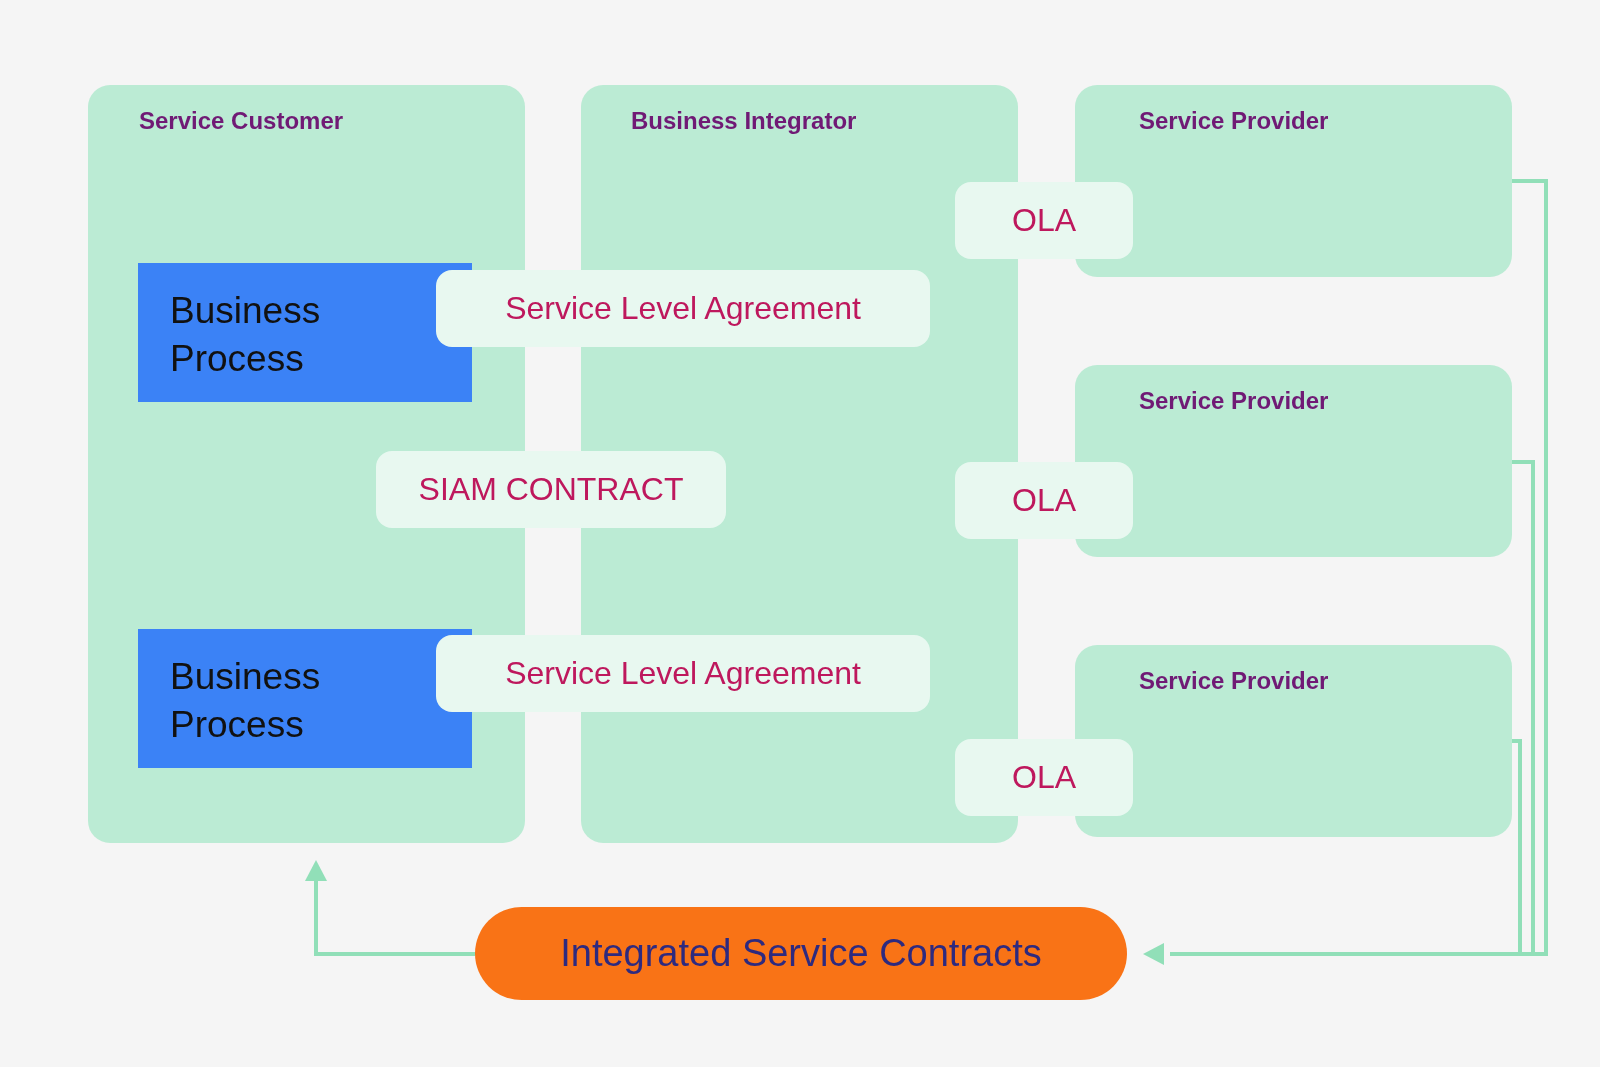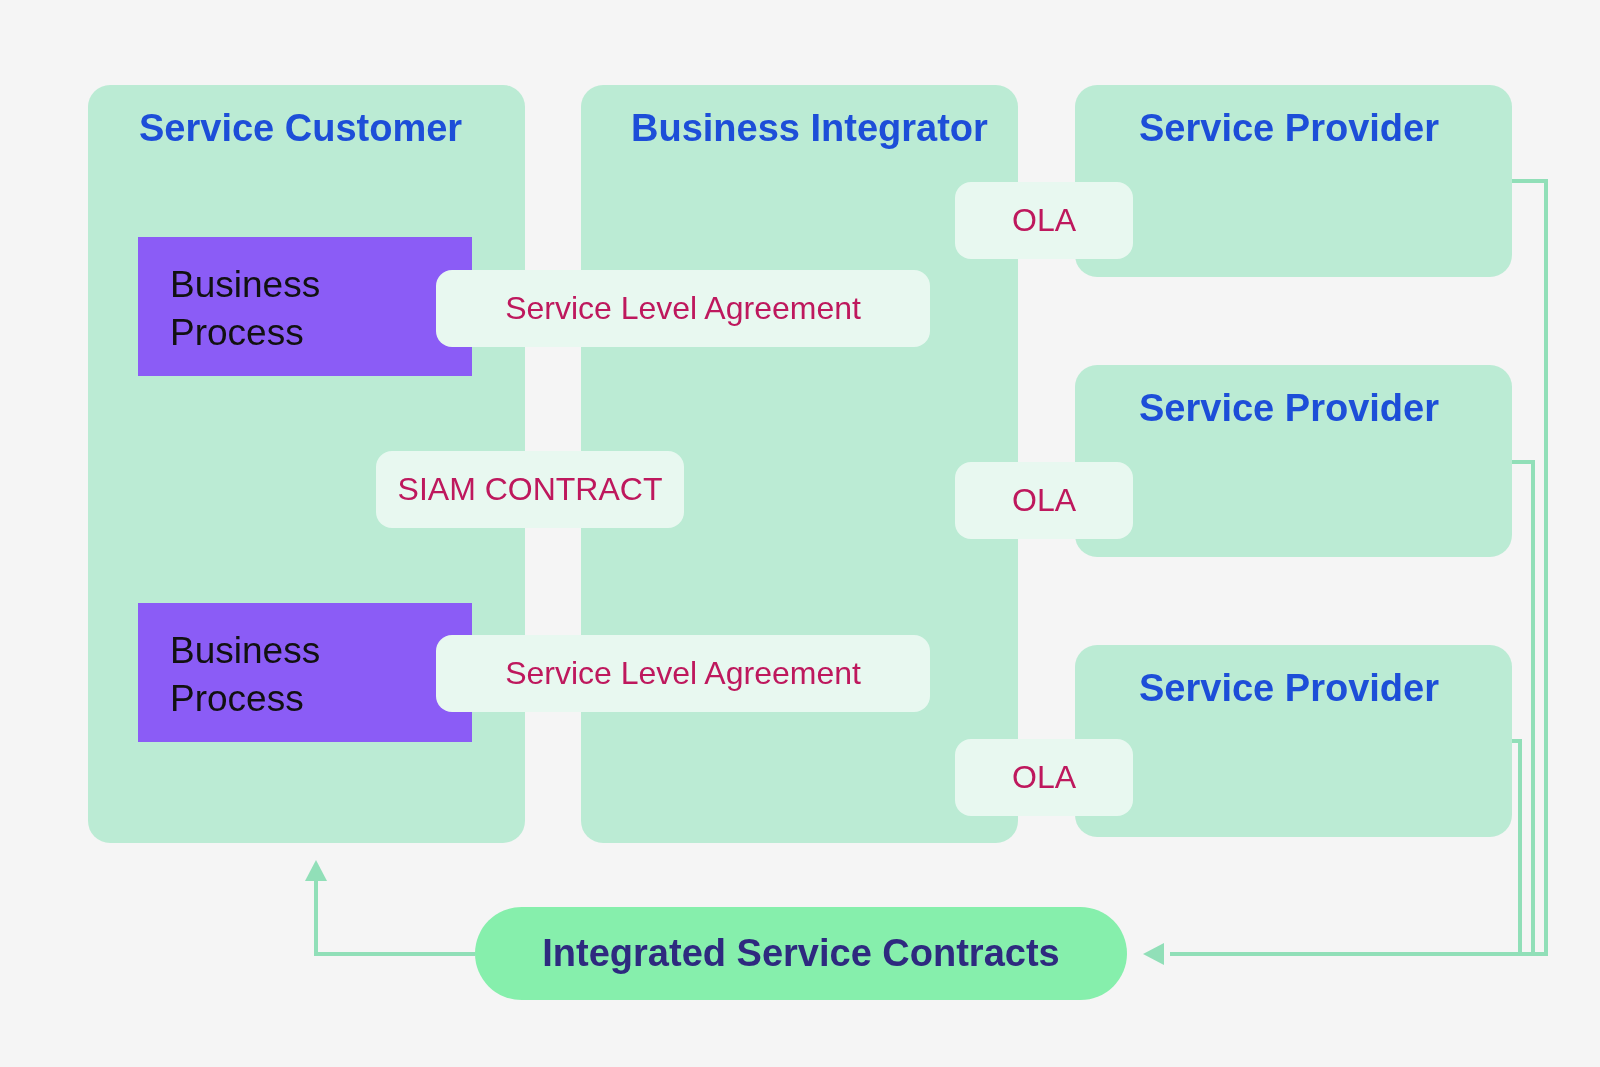--- a/index.html
+++ b/index.html
@@ -2,36 +2,36 @@
 <html><head>
 <meta charset="utf-8">
 <style>
   html, body { margin: 0; padding: 0; }
   body {
     width: 1600px; height: 1067px; background: #f5f5f5; position: relative; overflow: hidden;
     font-family: "Liberation Sans", sans-serif;
   }
   .panel { position: absolute; background: #bbebd4; border-radius: 22px; }
   .panel-title {
-    position: absolute; color: #1d4ed8; font-weight: bold; font-size: 38px; white-space: nowrap;
+    position: absolute; color: #701a75; font-weight: bold; font-size: 24px; white-space: nowrap;
   }
   .bp {
-    position: absolute; background: #8b5cf6; color: #111; font-size: 37px; line-height: 48px;
-    padding: 24px 0 4px 32px; box-sizing: border-box;
+    position: absolute; background: #3b82f6; color: #111; font-size: 37px; line-height: 48px;
+    padding: 24px 0 4px 32px; box-sizing: border-box; margin-top: 26px;
   }
   .pill {
     position: absolute; background: #e8f8f0; border-radius: 16px; color: #be185d;
     display: flex; align-items: center; justify-content: center; white-space: nowrap;
   }
   .sla { font-size: 32px; margin-left: 39px; }
   .ola { font-size: 32px; }
   .siam { font-size: 32px; }
   .isc {
     position: absolute; left: 475px; top: 907px; width: 652px; height: 93px;
-    background: #86efac; border-radius: 47px; color: #2e2a7f; font-weight: bold; font-size: 38px;
+    background: #f97316; border-radius: 47px; color: #2e2a7f; font-weight: normal; font-size: 38px;
     display: flex; align-items: center; justify-content: center; white-space: nowrap;
   }
   svg.conn { position: absolute; left: 0; top: 0; pointer-events: none; }
 </style>
 </head>
 <body>
 
 <div class="panel" style="left:88px;top:85px;width:437px;height:758px;"></div>
 <div class="panel-title" style="left:139px;top:107px;">Service Customer</div>
 
@@ -52,21 +52,21 @@
   <div>Process</div>
 </div>
 <div class="bp" style="left:138px;top:603px;width:334px;height:139px;">
   <div>Business</div>
   <div>Process</div>
 </div>
 
 <div class="pill sla" style="left:397px;top:270px;width:494px;height:77px;">Service Level Agreement</div>
 <div class="pill sla" style="left:397px;top:635px;width:494px;height:77px;">Service Level Agreement</div>
 
-<div class="pill siam" style="left:376px;top:451px;width:308px;height:77px;">SIAM CONTRACT</div>
+<div class="pill siam" style="left:376px;top:451px;width:350px;height:77px;">SIAM CONTRACT</div>
 
 <div class="pill ola" style="left:955px;top:182px;width:178px;height:77px;">OLA</div>
 <div class="pill ola" style="left:955px;top:462px;width:178px;height:77px;">OLA</div>
 <div class="pill ola" style="left:955px;top:739px;width:178px;height:77px;">OLA</div>
 
 <svg class="conn" width="1600" height="1067">
   <g fill="none" stroke="#91dfb8" stroke-width="4">
     <polyline points="1512,181 1546,181 1546,954 1170,954"></polyline>
     <polyline points="1512,462 1533,462 1533,954"></polyline>
     <polyline points="1512,741 1520,741 1520,954"></polyline>

